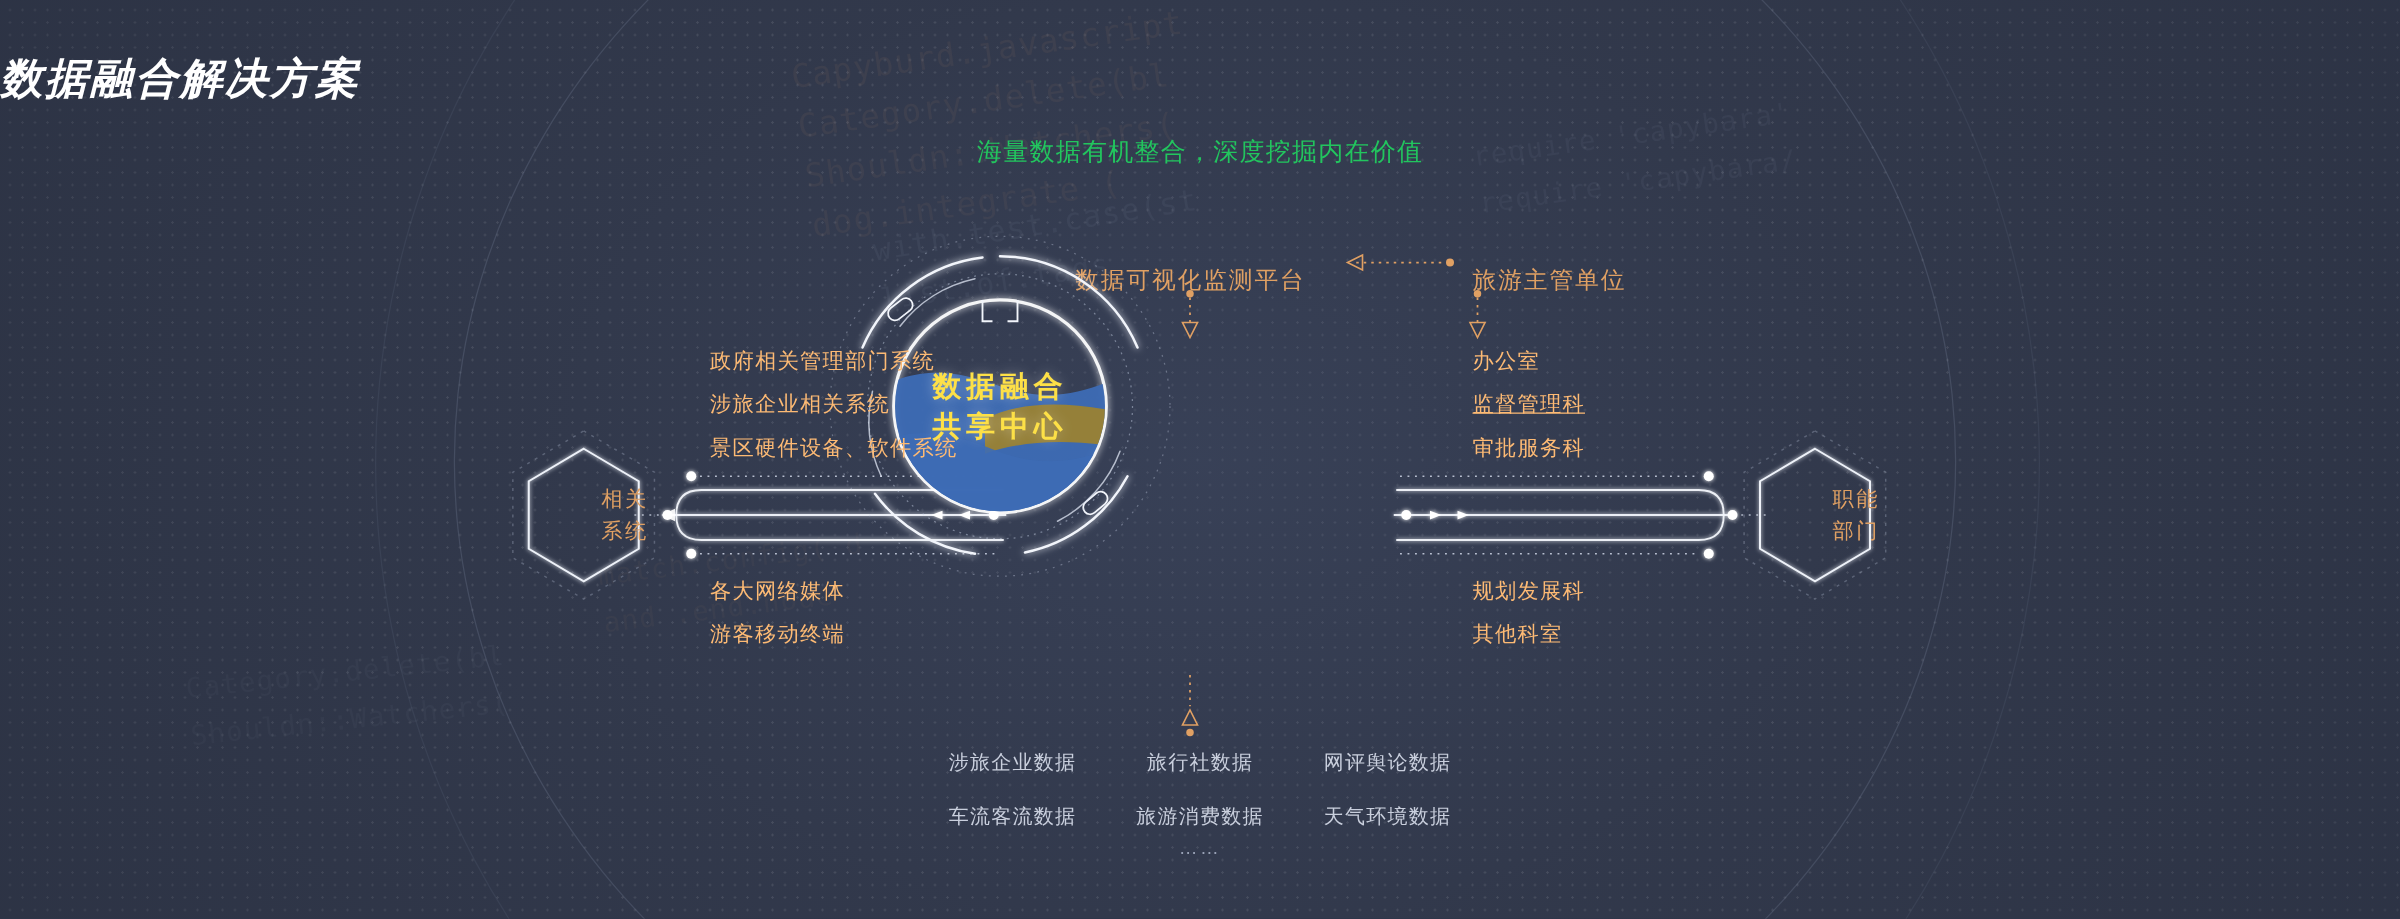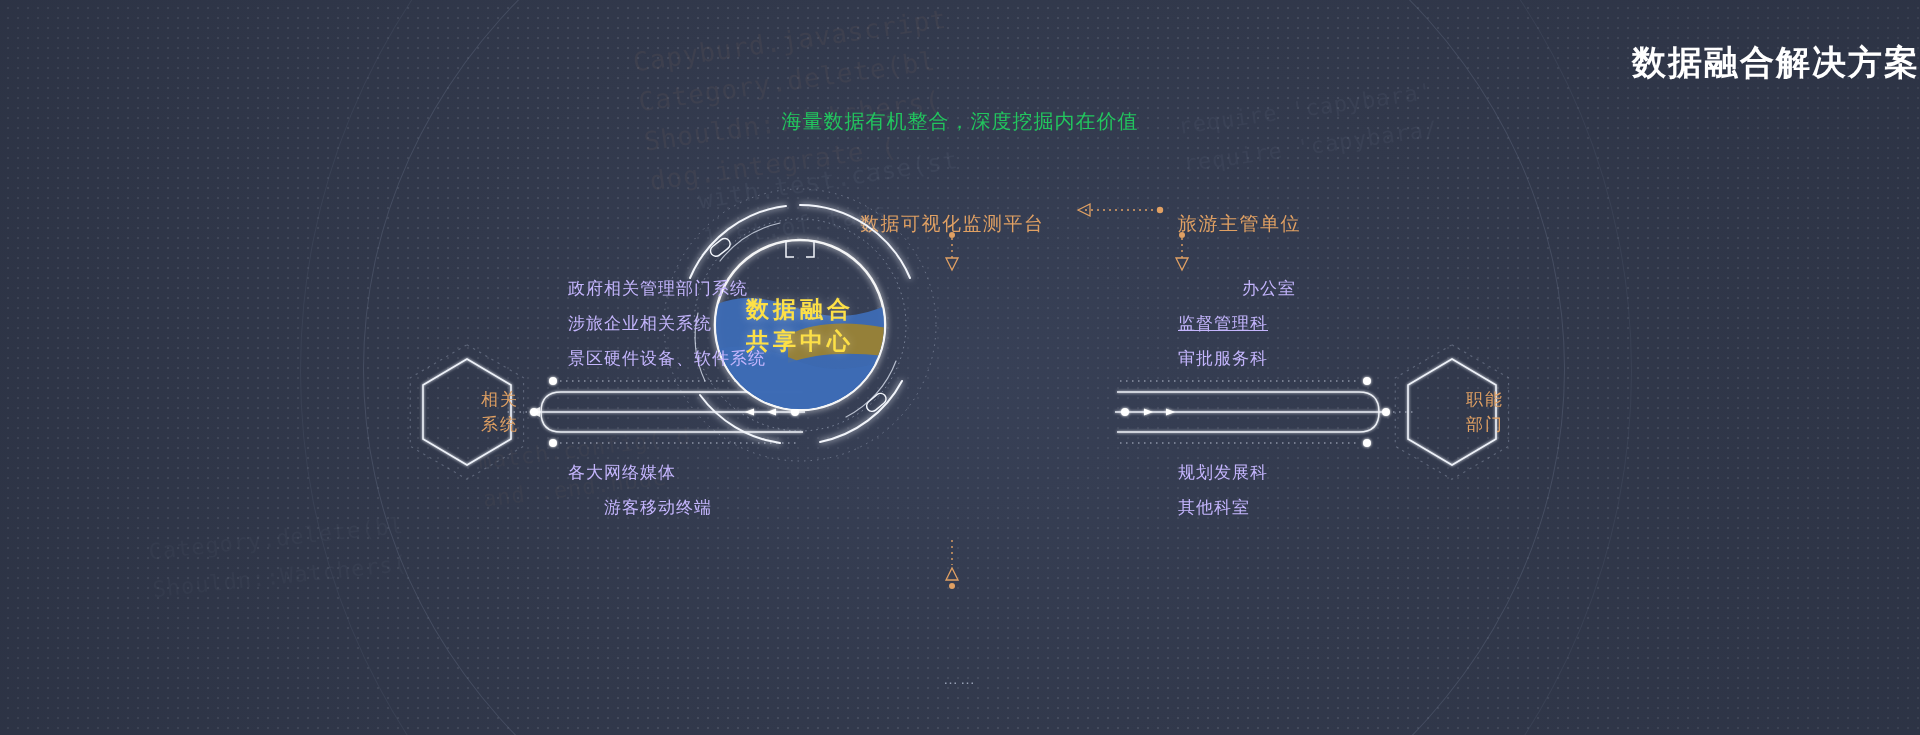--- a/index.html
+++ b/index.html
@@ -33,30 +33,30 @@
     white-space:pre;letter-spacing:1px;
   }
   .codebg.c1{left:640px;top:20px;font-size:26px;line-height:40px;transform:rotate(-8deg);}
   .codebg.c2{left:700px;top:160px;font-size:24px;line-height:40px;transform:rotate(-9deg);color:rgba(200,210,235,.085);}
   .codebg.c3{left:480px;top:430px;font-size:22px;line-height:38px;transform:rotate(-7deg);color:rgba(205,150,110,.07);}
   .codebg.c4{left:1180px;top:90px;font-size:22px;line-height:38px;transform:rotate(-8deg);color:rgba(200,210,235,.07);}
   .codebg.c5{left:150px;top:520px;font-size:22px;line-height:38px;transform:rotate(-6deg);color:rgba(200,210,235,.055);}
 
   
   .title{
-    position:absolute;left:0;right:0;top:40px;text-align:right;
-    font-size:34px;font-weight:bold;color:#ffffff;letter-spacing:2px;
+    position:absolute;left:0;right:0;top:40px;text-align:left;
+    font-size:34px;font-weight:bold;color:#ffffff;letter-spacing:2px;font-style:italic;
   }
   .subtitle{
     position:absolute;left:0;right:0;top:108px;text-align:center;
     font-size:20px;color:#22c55e;letter-spacing:1px;
   }
 
   
-  .lbl{position:absolute;font-size:17px;color:#c4b5fd;letter-spacing:1px;white-space:nowrap;}
+  .lbl{position:absolute;font-size:17px;color:#fdba74;letter-spacing:1px;white-space:nowrap;}
   .gold-top{position:absolute;font-size:19px;color:#e0a063;letter-spacing:1.5px;white-space:nowrap;margin-top:11px;}
 
   
   .hex-wrap{position:absolute;width:104px;height:118px;}
   .hex-wrap svg{position:absolute;left:0;top:0;overflow:visible;}
   .hex-label{
     position:absolute;inset:0;display:flex;flex-direction:column;
     align-items:flex-end;justify-content:center;
     font-size:17px;color:#e0a063;line-height:25px;letter-spacing:2px;
   }
@@ -248,23 +248,35 @@
     <div class="hub-text">
       <span>数据融合</span>
       <span>共享中心</span>
     </div>
   </div>
 
   <div class="lbl" style="left:568px;top:277px;">政府相关管理部门系统</div>
   <div class="lbl" style="left:568px;top:312px;">涉旅企业相关系统</div>
   <div class="lbl" style="left:568px;top:347px;">景区硬件设备、软件系统</div>
   <div class="lbl" style="left:568px;top:461px;">各大网络媒体</div>
-  <div class="lbl" style="left:568px;top:496px;margin-left:36px;">游客移动终端</div>
-
-  <div class="lbl" style="left:1242px;top:277px;font-family:Liberation Serif, serif;">办公室</div>
+  <div class="lbl" style="left:568px;top:496px;">游客移动终端</div>
+
+  <div class="lbl" style="left:1178px;top:277px;font-family:Liberation Serif, serif;">办公室</div>
   <div class="lbl" style="left:1178px;top:312px;text-decoration:underline;">监督管理科</div>
   <div class="lbl" style="left:1178px;top:347px;">审批服务科</div>
   <div class="lbl" style="left:1178px;top:461px;">规划发展科</div>
   <div class="lbl" style="left:1178px;top:496px;">其他科室</div>
 
+  <div class="bottom-grid">
+    <div class="bottom-row">
+      <div>涉旅企业数据</div>
+      <div>旅行社数据</div>
+      <div>网评舆论数据</div>
+    </div>
+    <div class="bottom-row">
+      <div>车流客流数据</div>
+      <div>旅游消费数据</div>
+      <div>天气环境数据</div>
+    </div>
+  </div>
   <div class="dots-more">……</div>
 
 </div>
 
 </body></html>

